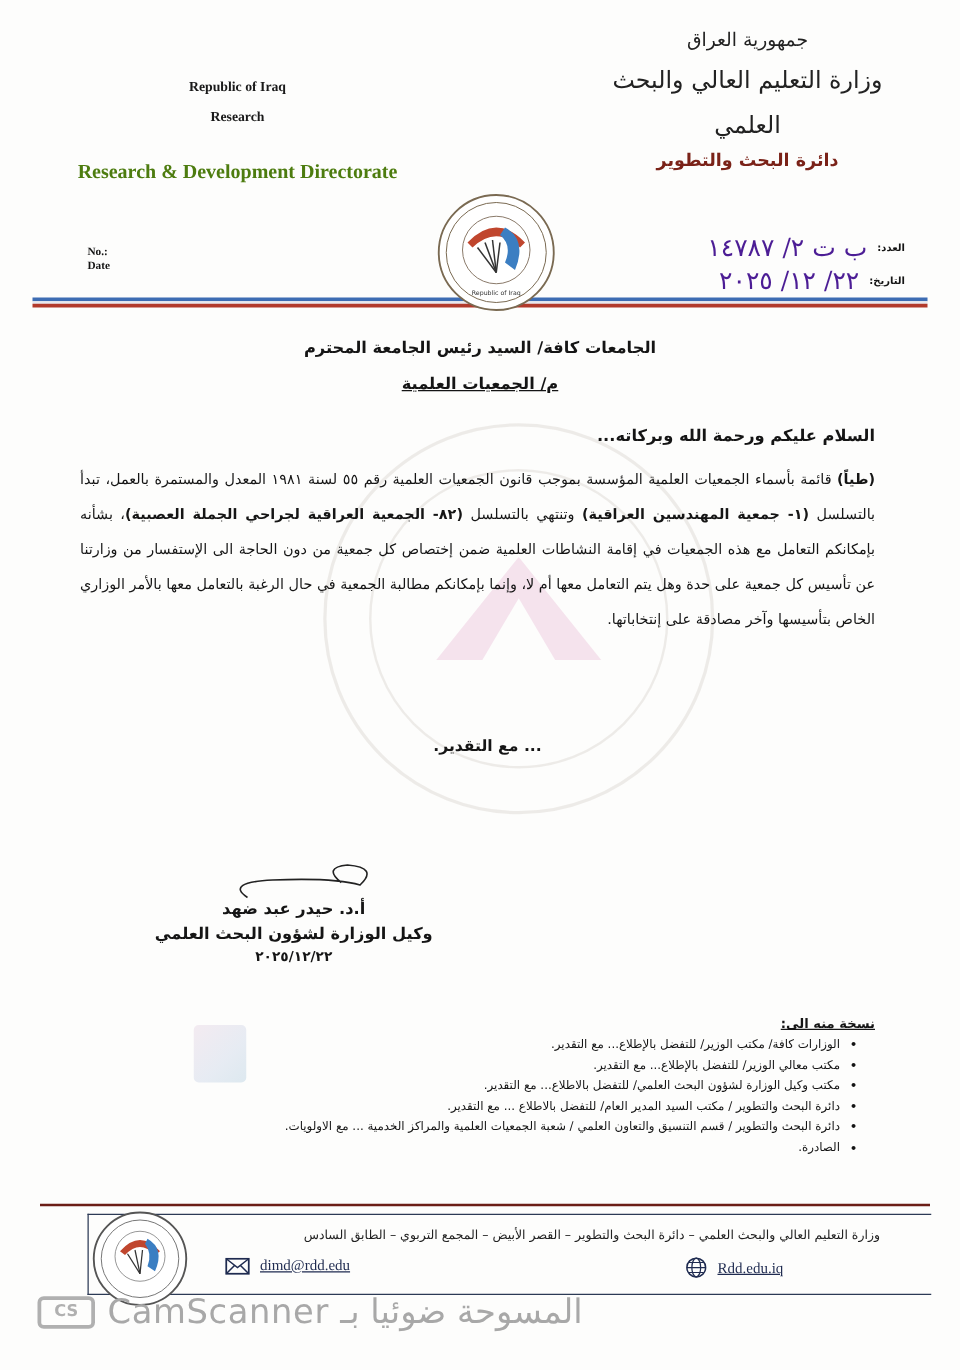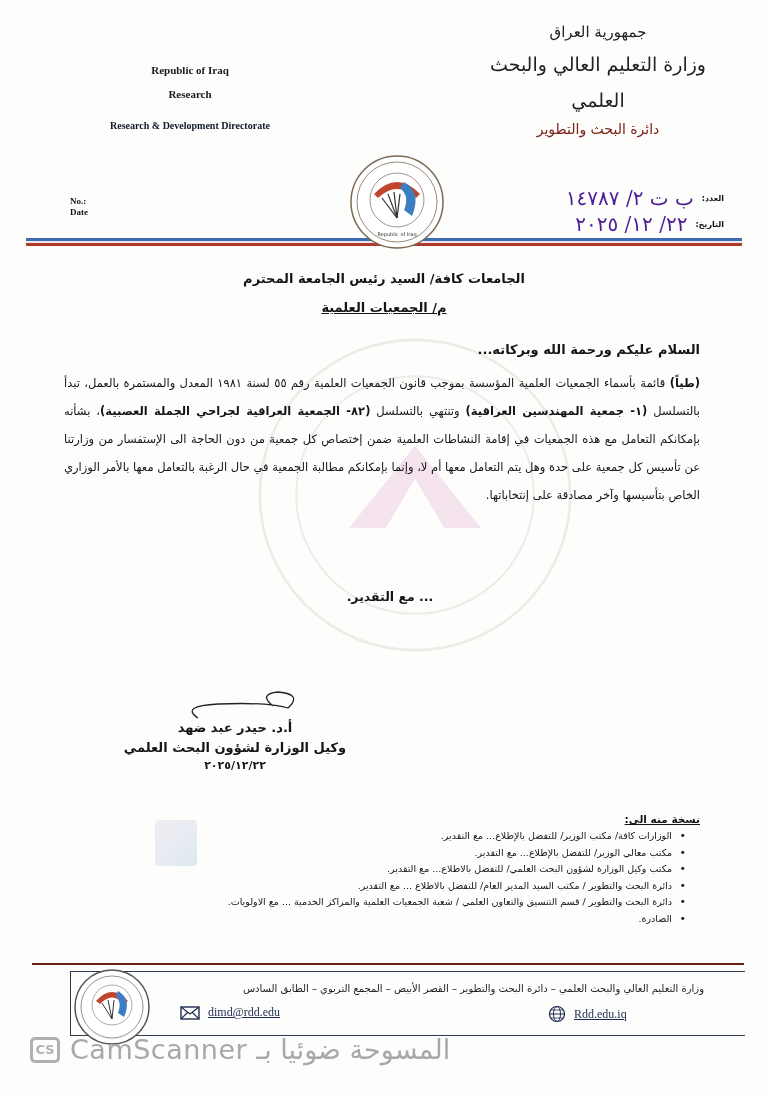--- a/index.html
+++ b/index.html
@@ -6,27 +6,27 @@
     body {
       width: 768px; height: 1096px; position: relative; overflow: hidden;
       background: #fdfdfc;
       font-family: "DejaVu Sans", "Liberation Sans", sans-serif;
       color: #151515;
     }
     .abs { position: absolute; }
     
     .en-header { left: 40px; top: 58px; width: 300px; text-align: center; font-family: "Liberation Serif", serif; }
     .en-line { font-size: 11px; font-weight: bold; line-height: 24px; color: #1a1a1a; }
-    .en-line.dir { color: #0f172a; font-size: 10px; margin-top: 8px; }
+    .en-line.dir { color: #4d7c0f; font-size: 16px; margin-top: 20px; }
     .en-meta { left: 70px; top: 196px; font-family: "Liberation Serif", serif; font-size: 9px; font-weight: bold; line-height: 11px; }
     
     .ar-header { right: 40px; top: 18px; width: 260px; text-align: center; direction: rtl; font-family: "DejaVu Serif", serif; }
     .ar-title-small { font-size: 15px; line-height: 28px; color: #222; }
     .ar-title-big { font-size: 19px; line-height: 36px; color: #222; letter-spacing: 0.5px; }
-    .ar-dir { font-family: "DejaVu Sans", sans-serif; font-weight: normal; font-size: 14px; color: #7a2218; line-height: 22px; }
+    .ar-dir { font-family: "DejaVu Sans", sans-serif; font-weight: bold; font-size: 14px; color: #7a2218; line-height: 22px; }
     .ar-section { font-size: 15px; line-height: 26px; color: #222; }
     .ar-meta { right: 44px; top: 185px; direction: rtl; width: 230px; }
     .ar-meta-row { display: flex; align-items: center; gap: 8px; height: 26px; }
     .ar-meta-label { font-size: 8px; font-weight: bold; }
     .ar-meta-value { font-family: "DejaVu Serif", serif; font-size: 20px; letter-spacing: 2px; color: #4c1d95; margin-left: 41px; }
     
     .logo { left: 338px; top: 152px; width: 118px; height: 100px; }
     
     .band { left: 26px; width: 716px; height: 3px; }
     
@@ -55,21 +55,21 @@
     .footer-rule { left: 32px; top: 963px; width: 712px; height: 2px; background: #6b1e16; }
     .footer-box { left: 70px; top: 971px; width: 674px; height: 63px; border: 1px solid #2c3a55; border-right: none; }
     .footer-logo { left: 72px; top: 967px; width: 80px; height: 80px; }
     .footer-address { right: 64px; top: 983px; direction: rtl; font-size: 10px; color: #222; }
     .footer-contact { top: 1005px; display: flex; align-items: center; gap: 8px; font-family: "Liberation Serif", serif; font-size: 12px; color: #1f2b50; }
     .footer-contact span.link { text-decoration: underline; }
     .email-contact { left: 180px; }
     .web-contact { left: 548px; }
     
     .cs-watermark { left: 30px; top: 1034px; display: flex; align-items: center; gap: 10px; color: #a8a8a8; }
-    .cs-badge { width: 30px; height: 26px; border: 3px solid #b0b0b0; border-radius: 5px; font-size: 13px; font-weight: bold; display: flex; align-items: center; justify-content: center; color: #b0b0b0; box-sizing: border-box; }
+    .cs-badge { width: 46px; height: 26px; border: 3px solid #b0b0b0; border-radius: 5px; font-size: 13px; font-weight: bold; display: flex; align-items: center; justify-content: center; color: #b0b0b0; box-sizing: border-box; }
     .cs-text { font-size: 27px; letter-spacing: 0.5px; }
     .bg-seal { left: 250px; top: 330px; width: 330px; height: 330px; opacity: .13; }
   </style>
 </head>
 <body>
 
 <svg class="abs bg-seal" viewBox="0 0 100 100">
   <circle cx="50" cy="50" r="47" fill="none" stroke="#8a7a6a" stroke-width="0.8"></circle>
   <circle cx="50" cy="50" r="36" fill="none" stroke="#8a7a6a" stroke-width="0.6"></circle>
   <path d="M30 60 L50 35 L70 60 Z" fill="#c23c8e"></path>

